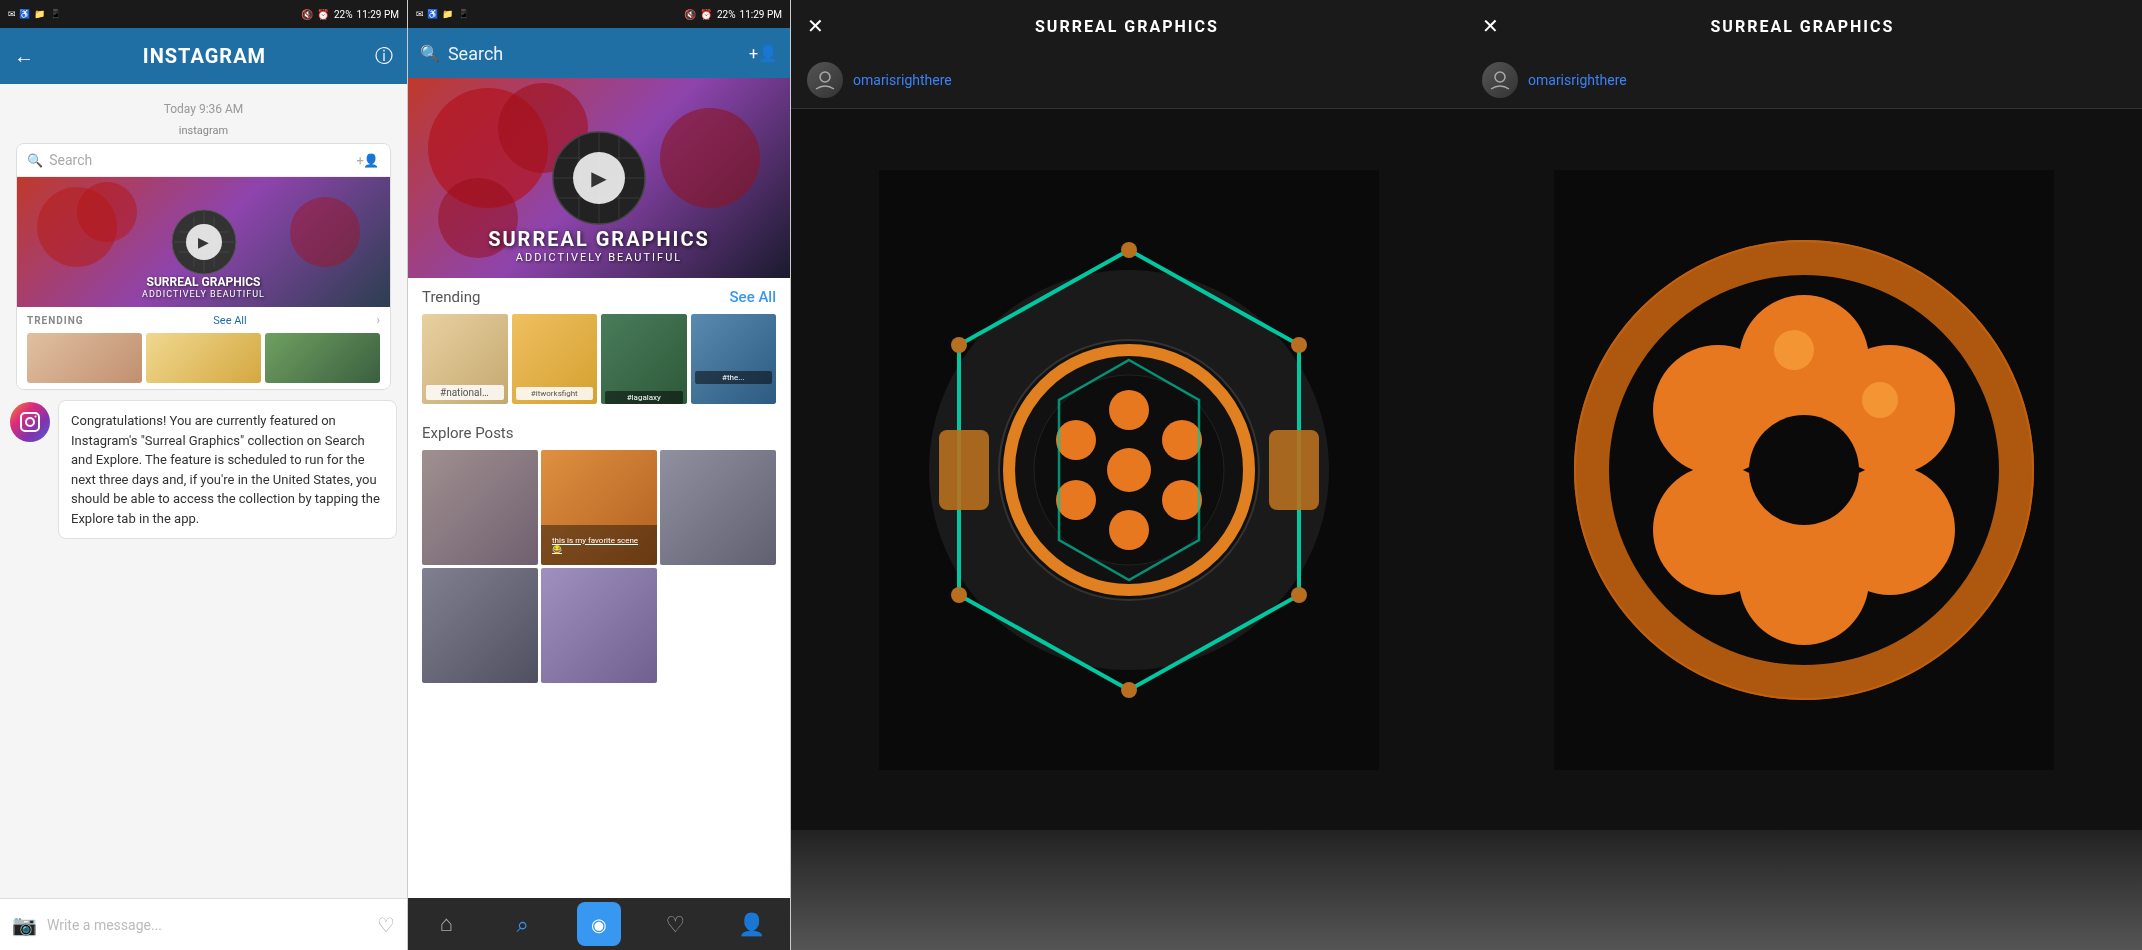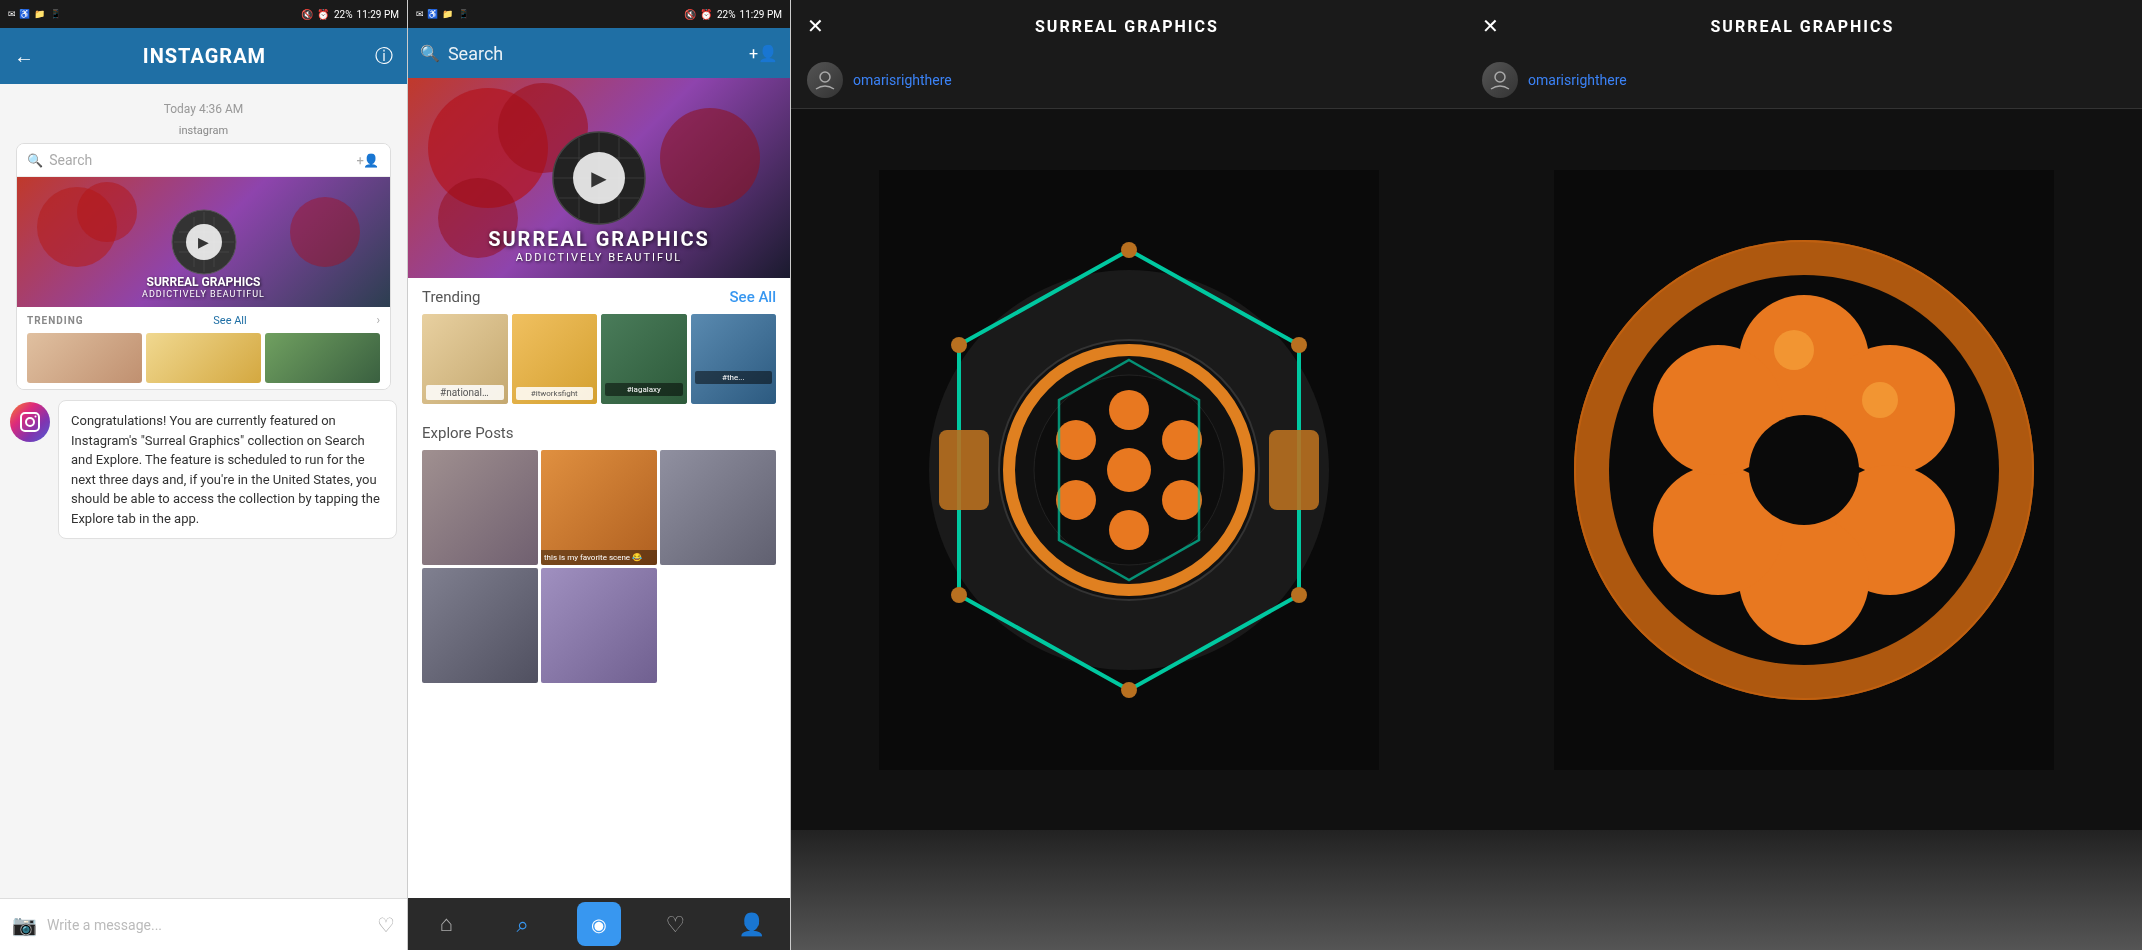--- a/index.html
+++ b/index.html
@@ -523,21 +523,21 @@
     </div>
   </div>
 
   <div class="header-bar">
     <span class="header-back">←</span>
     <span class="header-bar-title">INSTAGRAM</span>
     <span class="header-info">ⓘ</span>
   </div>
 
   <div class="chat-area">
-    <div class="chat-timestamp">Today 4:36 AM</div>
+    <div class="chat-timestamp">Today 9:36 AM</div>
     <div class="chat-sender">instagram</div>
 
     <div class="chat-card">
       <div class="chat-card-search">
         <span style="font-size:13px;color:#aaa;">🔍</span>
         <span class="chat-card-search-text">Search</span>
         <span style="margin-left:auto;font-size:13px;color:#aaa;">+👤</span>
       </div>
       <div class="chat-card-img">
 
@@ -657,37 +657,37 @@
           <div style="position:absolute;bottom:4px;left:4px;right:4px;font-size:10px;color:#555;background:rgba(255,255,255,0.85);padding:2px 14px;border-radius:2px;overflow:hidden;text-overflow:ellipsis;white-space:nowrap;">#nationaloreod...</div>
         </div>
       </div>
       <div class="trending-cell tc-2">
         <div style="width:100%;height:100%;background:linear-gradient(135deg,#f0c060,#d4a030);position:relative;">
           <div style="position:absolute;bottom:4px;left:4px;right:4px;font-size:8px;color:#555;background:rgba(255,255,255,0.85);padding:2px 3px;border-radius:2px;text-align:center;overflow:hidden;text-overflow:ellipsis;white-space:nowrap;">#itworksfight</div>
         </div>
       </div>
       <div class="trending-cell tc-3">
         <div style="width:100%;height:100%;background:linear-gradient(135deg,#4a7c5a,#2d5a3a);position:relative;">
-          <div style="position:absolute;bottom:8px;left:4px;right:4px;font-size:8px;color:#fff;background:rgba(0,0,0,0.5);padding:2px 3px;border-radius:2px;text-align:center;overflow:hidden;text-overflow:ellipsis;white-space:nowrap;">#lagalaxy</div>
+          <div style="position:absolute;bottom:0;left:4px;right:4px;font-size:8px;color:#fff;background:rgba(0,0,0,0.5);padding:2px 3px;border-radius:2px;text-align:center;overflow:hidden;text-overflow:ellipsis;white-space:nowrap;">#lagalaxy</div>
         </div>
       </div>
       <div class="trending-cell tc-4">
         <div style="width:100%;height:100%;background:linear-gradient(135deg,#5a8ab0,#2c5a80);position:relative;">
           <div style="position:absolute;bottom:20px;left:4px;right:4px;font-size:8px;color:#fff;background:rgba(0,0,0,0.5);padding:2px 3px;border-radius:2px;text-align:center;overflow:hidden;text-overflow:ellipsis;white-space:nowrap;">#the...</div>
         </div>
       </div>
     </div>
   </div>
 
   <div class="explore-posts-section">
     <div class="explore-posts-title">Explore Posts</div>
     <div class="explore-grid">
       <div class="explore-cell ec-1" style="background:linear-gradient(135deg,#a09090,#706070);"></div>
       <div class="explore-cell ec-2" style="background:linear-gradient(135deg,#e09040,#b06020); display:flex;align-items:flex-end;">
-        <div style="font-size:8px;color:#fff;padding:3px;background:rgba(0,0,0,0.4);width:100%;text-align:left;">this is my favorite scene 😂</div>
+        <div style="font-size:8px;color:#fff;padding:11px;background:rgba(0,0,0,0.4);width:100%;text-align:left;text-decoration:underline;">this is my favorite scene 😂</div>
       </div>
       <div class="explore-cell ec-3" style="background:linear-gradient(135deg,#9090a0,#606070);"></div>
       <div class="explore-cell ec-4" style="background:linear-gradient(135deg,#808090,#505060);"></div>
       <div class="explore-cell ec-6" style="background:linear-gradient(135deg,#a090c0,#706090);"></div>
     </div>
   </div>
 
   <div class="bottom-nav">
     <div class="nav-item">
       <span class="nav-icon">⌂</span>

